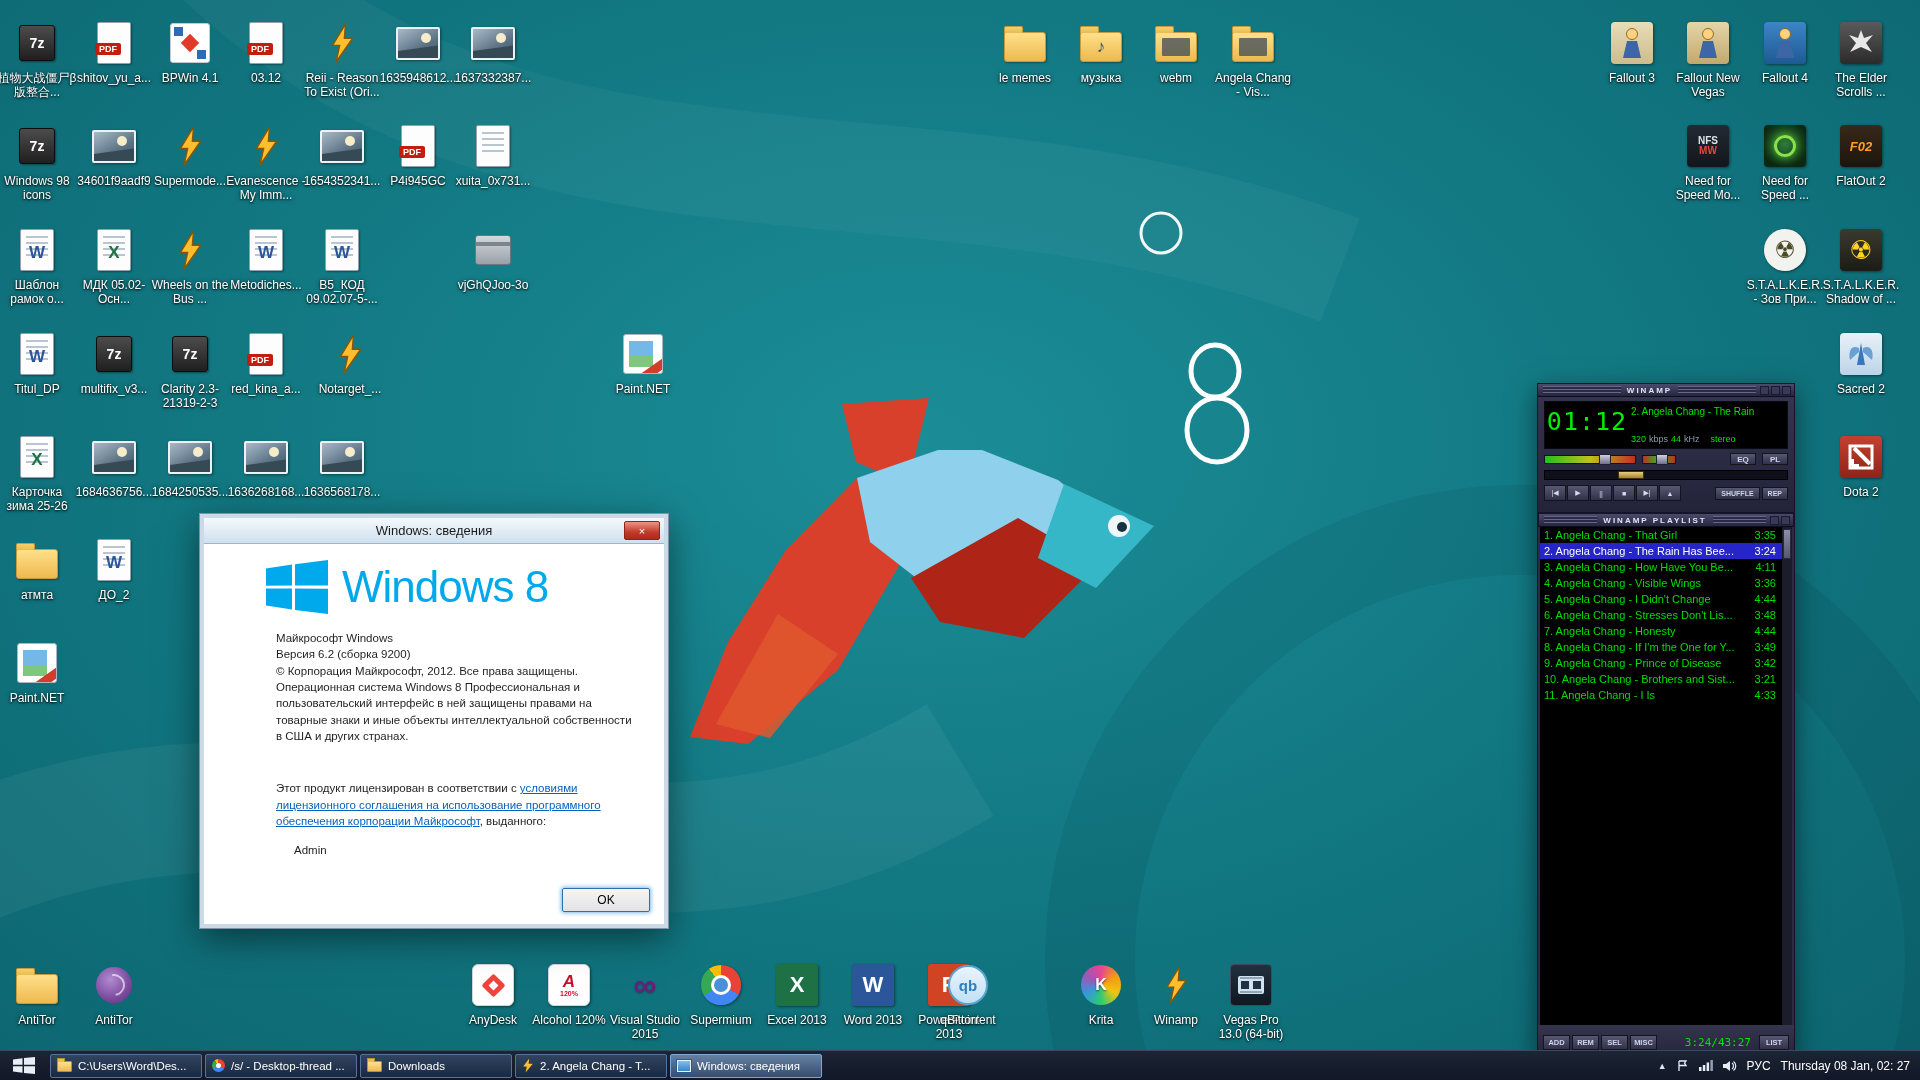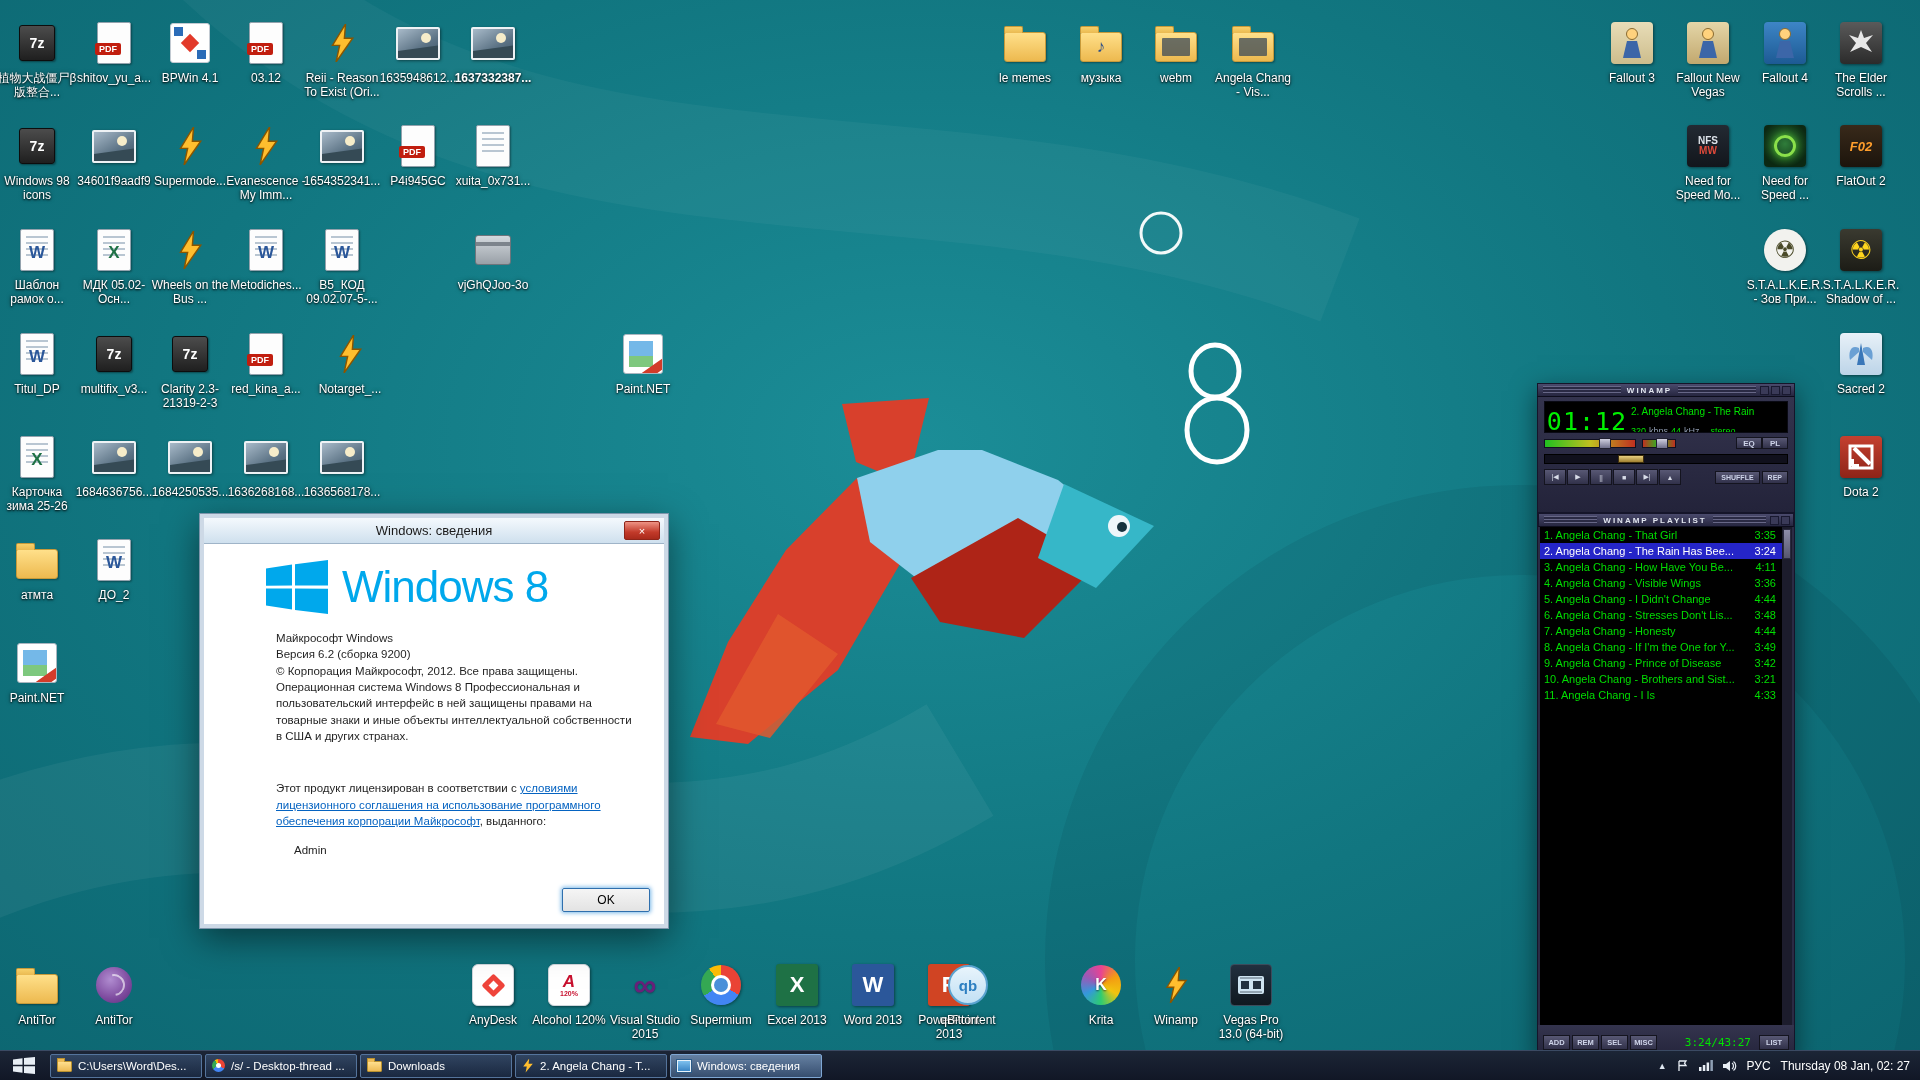--- a/index.html
+++ b/index.html
@@ -105,33 +105,33 @@
     background:linear-gradient(#f5f5f5,#e3e3e3);border:1px solid #2f6fad;border-radius:2px;box-shadow:0 0 4px 1px #7ab8e8;}
 
   
   #winamp{position:absolute;left:1537px;top:383px;width:258px;z-index:10;box-shadow:0 8px 24px rgba(0,0,0,.5);font-family:"Liberation Sans",sans-serif;}
   .wa-titlebar{height:14px;background:linear-gradient(#4a4a6c,#262640);display:flex;align-items:center;padding:0 3px;
     border:1px solid #15152a;border-bottom-color:#0d0d1c;}
   .wa-title{font-size:8px;letter-spacing:2px;color:#e2e6f0;font-weight:bold;padding:0 4px;white-space:nowrap;}
   .wa-ridge{flex:1;height:8px;margin:0 2px;background:repeating-linear-gradient(180deg,#676787 0 1px,#2a2a44 1px 3px);}
   .wa-sysbtn{width:9px;height:9px;background:#3a3a58;border:1px solid #191930;margin-left:2px;flex:none;}
   .wa-main{height:116px;background:linear-gradient(#34344e,#23233a);border:1px solid #15152a;border-top:none;padding:3px 6px;}
-  .wa-display{height:32px;background:#000;border:1px solid #0a0a14;box-shadow:inset 0 0 4px #000;display:flex;margin-top:1px;}
+  .wa-display{height:48px;background:#000;border:1px solid #0a0a14;box-shadow:inset 0 0 4px #000;display:flex;margin-top:1px;}
   .wa-time{width:84px;font-family:"DejaVu Sans Mono",monospace;font-size:25px;color:#00f000;text-align:center;padding-top:5px;letter-spacing:1px;}
   .wa-right{flex:1;padding:4px 4px 0 2px;overflow:hidden;}
   .wa-track{font-size:10px;color:#00e400;white-space:nowrap;overflow:hidden;}
-  .wa-meta{margin-top:9px;font-size:9px;display:flex;gap:3px;align-items:baseline;}
+  .wa-meta{margin-top:17px;font-size:9px;display:flex;gap:3px;align-items:baseline;}
   .lcd{color:#00e400;} .dim{color:#8f9bb0;} .stereo{margin-left:8px;}
   .wa-sliders{display:flex;align-items:center;margin-top:4px;gap:6px;}
   .wa-vol,.wa-bal{height:9px;border:1px solid #101020;position:relative;}
   .wa-vol{width:92px;background:linear-gradient(90deg,#20c020,#c0c020,#c03020);}
   .wa-bal{width:34px;background:linear-gradient(90deg,#c03020,#20c020,#c03020);}
   .wa-vol i,.wa-bal i{position:absolute;top:-2px;width:12px;height:11px;background:linear-gradient(#cfcfdf,#70708c);border:1px solid #202030;}
   .wa-vol i{left:60%;} .wa-bal i{left:40%;}
-  .wa-eqpl{margin-left:auto;display:flex;gap:0;}
+  .wa-eqpl{margin-left:auto;display:flex;gap:6px;}
   .wa-mini{width:26px;height:12px;background:linear-gradient(#585874,#31314a);border:1px solid #14141f;color:#cdd3e8;
     font-size:8px;display:flex;align-items:center;justify-content:center;font-weight:bold;}
   .wa-pos{margin-top:5px;height:10px;background:#10101c;border:1px solid #000;position:relative;}
   .wa-pos i{position:absolute;left:30%;top:0;width:26px;height:8px;background:linear-gradient(#e8d080,#a08030);border:1px solid #403010;}
   .wa-ctrl{margin-top:5px;display:flex;align-items:center;gap:2px;}
   #transport{display:flex;gap:1px;}
   .tbtn{width:22px;height:16px;background:linear-gradient(#585874,#31314a);border:1px solid #14141f;color:#d8dce8;
     font-size:7px;display:flex;align-items:center;justify-content:center;}
   .wa-tgl{height:13px;padding:0 5px;background:linear-gradient(#585874,#31314a);border:1px solid #14141f;color:#cdd3e8;
     font-size:7px;display:flex;align-items:center;font-weight:bold;}
@@ -242,21 +242,21 @@
           </svg>
         </div>
         <div class="lbl">Reii - Reason To Exist (Ori...</div>
       </div>
       <div class="icon" style="left: 378px; top: 17px;">
         <div class="g">
           <div class="ic-img"></div>
         </div>
         <div class="lbl">1635948612...</div>
       </div>
-      <div class="icon" style="left: 453px; top: 17px; font-weight: bold;">
+      <div class="icon" style="left: 453px; top: 17px;">
         <div class="g">
           <div class="ic-img"></div>
         </div>
         <div class="lbl">1637332387...</div>
       </div>
       <div class="icon" style="left: -3px; top: 120px;">
         <div class="g">
           <div class="ic-7z">
             <span>7z</span>
           </div>

